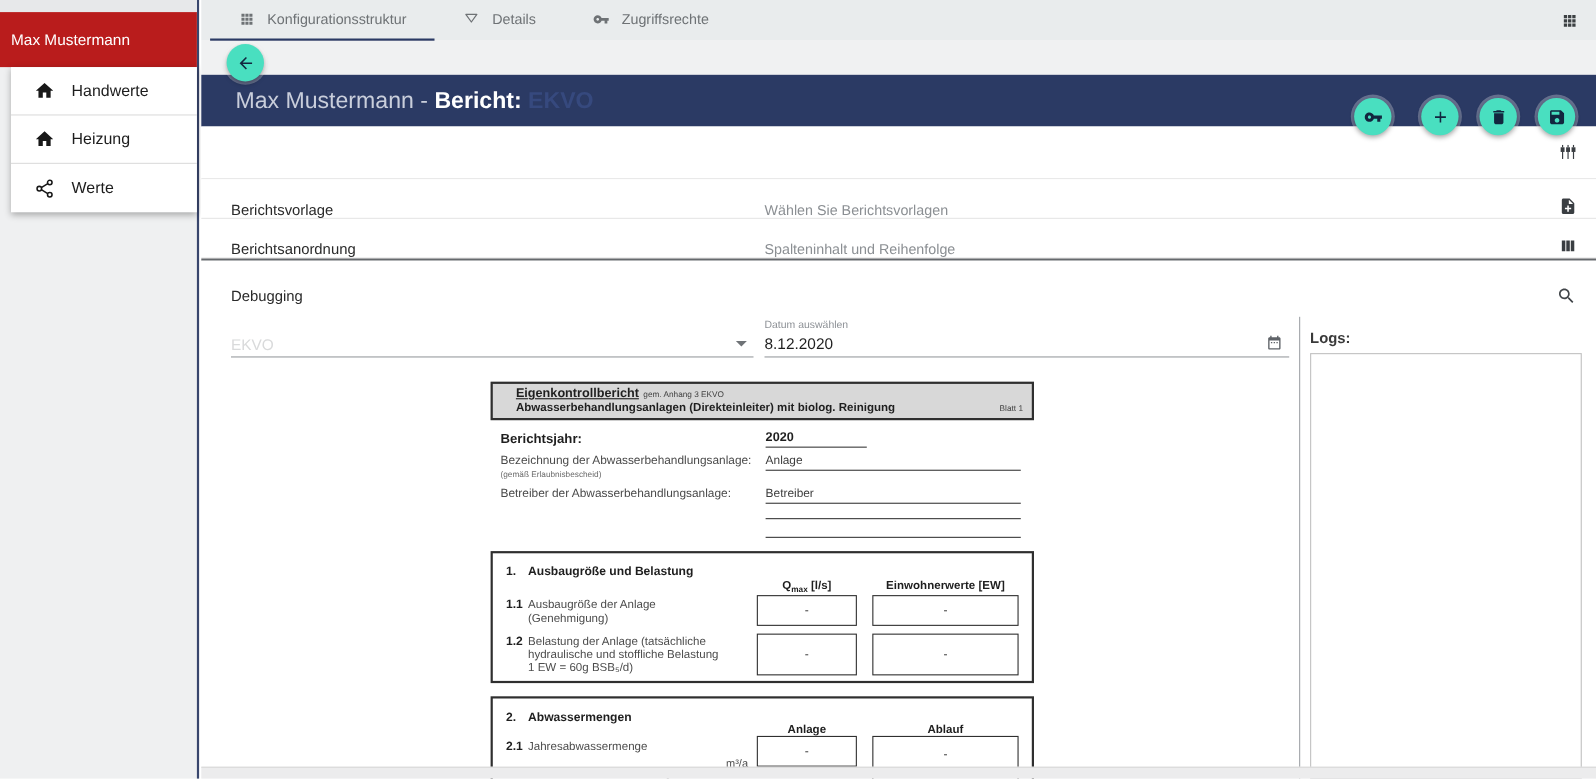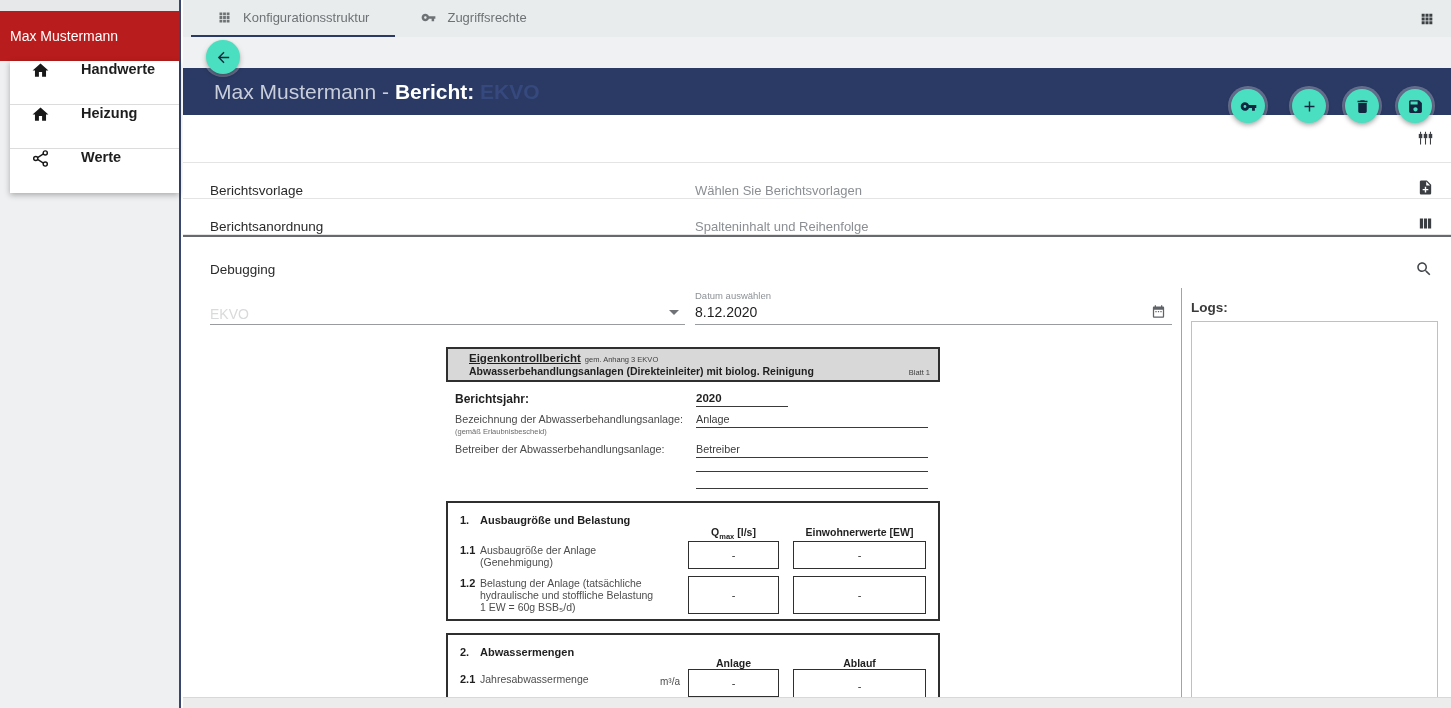--- a/index.html
+++ b/index.html
@@ -6,22 +6,22 @@
   html,body { width:1451px; height:708px; overflow:hidden; }
   body { font-family:"Liberation Sans", sans-serif; background:#ffffff; position:relative; }
 
   
   .sidebar { position:absolute; left:0; top:0; width:181px; height:708px;
              background:#eff0f1; border-right:2px solid #39466d; }
   .sidebar-topstrip { height:11px; background:#e7e8ea; }
   .sidebar-header { height:50px; background:#b91c1c; color:#fff; display:flex; align-items:center;
                     padding-left:10px; font-size:14px; }
   .sidebar-card { margin-left:10px; background:#fff; box-shadow:0 2px 6px rgba(0,0,0,0.3); }
-  .sidebar-item { height:44px; display:flex; gap:31px; padding-left:21px;
-                  border-bottom:1px solid #dcdcdc; font-size:14.5px; color:#1d1d1d; cursor:pointer;font-weight:bold; }
+  .sidebar-item { height:44px; display:flex; align-items:center; gap:15px; padding-left:21px;
+                  border-bottom:1px solid #dcdcdc; font-size:14.5px; color:#1d1d1d; cursor:pointer; }
   .sidebar-item:last-child { border-bottom:none; }
   .sidebar-item svg { width:19px; height:19px; color:#181818; flex:none; }
 
   
   .main { position:absolute; left:183px; top:0; width:1268px; height:708px; background:#fff; }
 
   .tabbar { height:37px; background:#e9eced; display:flex; align-items:stretch; padding-left:8px; }
   .tab { display:flex; align-items:center; gap:11px; padding:0 26px; font-size:13px;
          color:#6e7275; cursor:pointer; border-bottom:2px solid transparent; }
   .tab.active { border-bottom-color:#2b3a64; }
@@ -159,20 +159,26 @@
 
   <div class="tabbar">
     <div class="tab active">
       <svg viewBox="0 0 24 24">
           <path fill="currentColor" d="M4 4h4.5v4.5H4zM9.75 4h4.5v4.5h-4.5zM15.5 4H20v4.5h-4.5zM4 9.75h4.5v4.5H4zM9.75 9.75h4.5v4.5h-4.5zM15.5 9.75H20v4.5h-4.5zM4 15.5h4.5V20H4zM9.75 15.5h4.5V20h-4.5zM15.5 15.5H20V20h-4.5z"></path>
         </svg>
       <span>Konfigurationsstruktur</span>
     </div>
     <div class="tab">
       <svg viewBox="0 0 24 24">
+          <path d="M4 5h16l-8 11z" fill="none" stroke="currentColor" stroke-width="1.8" stroke-linejoin="round"></path>
+        </svg>
+      <span>Details</span>
+    </div>
+    <div class="tab">
+      <svg viewBox="0 0 24 24">
           <path fill="currentColor" d="M12.65 10C11.83 7.67 9.61 6 7 6c-3.31 0-6 2.69-6 6s2.69 6 6 6c2.61 0 4.83-1.67 5.65-4H17v4h4v-4h2v-4H12.65zM7 14c-1.1 0-2-.9-2-2s.9-2 2-2 2 .9 2 2-.9 2-2 2z"></path>
         </svg>
       <span>Zugriffsrechte</span>
     </div>
     <button class="apps-btn">
       <svg viewBox="0 0 24 24">
           <path fill="currentColor" d="M4 4h4.5v4.5H4zM9.75 4h4.5v4.5h-4.5zM15.5 4H20v4.5h-4.5zM4 9.75h4.5v4.5H4zM9.75 9.75h4.5v4.5h-4.5zM15.5 9.75H20v4.5h-4.5zM4 15.5h4.5V20H4zM9.75 15.5h4.5V20h-4.5zM15.5 15.5H20V20h-4.5z"></path>
         </svg>
     </button>
   </div>
@@ -333,21 +339,21 @@
           </div>
 
           <div class="sec-box sec2">
             <span class="abs sec-num" style="left:12px;top:11px;">2.</span>
             <span class="abs sec-title" style="left:32px;top:11px;">Abwassermengen</span>
             <span class="abs col-h" style="left:240px;top:22px;width:91px;">Anlage</span>
             <span class="abs col-h" style="left:345px;top:22px;width:133px;">Ablauf</span>
 
             <span class="abs sec-num" style="left:12px;top:38px;">2.1</span>
             <span class="abs sec-label" style="left:32px;top:38px;width:165px;">Jahresabwassermenge</span>
-            <span class="abs unit" style="left:198px;top:41px;width:34px;">m³/a</span>
+            <span class="abs unit" style="left:198px;top:54px;width:34px;">m³/a</span>
             <div class="abs vbox" style="left:240px;top:34px;width:91px;height:28px;">-</div>
             <div class="abs vbox" style="left:345px;top:34px;width:133px;height:33px;">-</div>
 
             <span class="abs sec-num" style="left:12px;top:61px;">2.2</span>
             <span class="abs sec-label" style="left:32px;top:61px;width:180px;">Jahresschmutzwassermenge</span>
 
             <div class="abs vbox" style="left:345px;top:69px;width:133px;height:35px;"></div>
           </div>
         </div>
 

